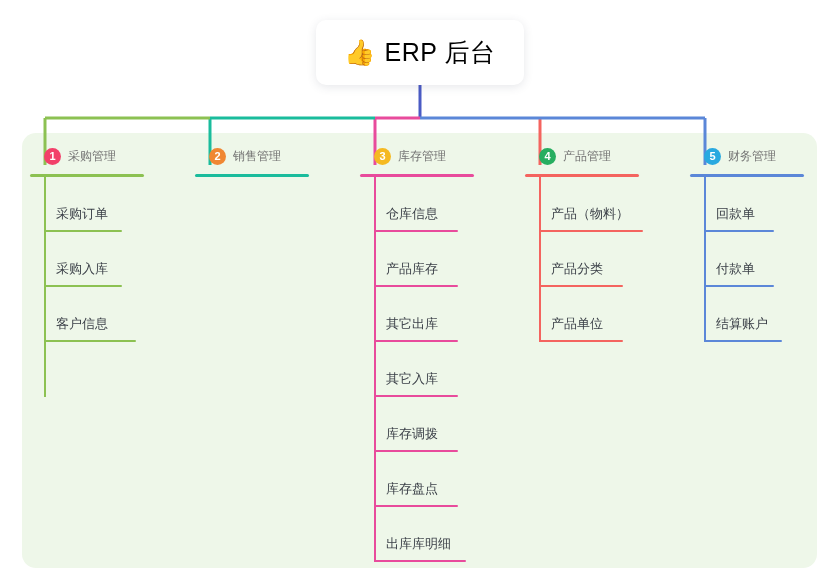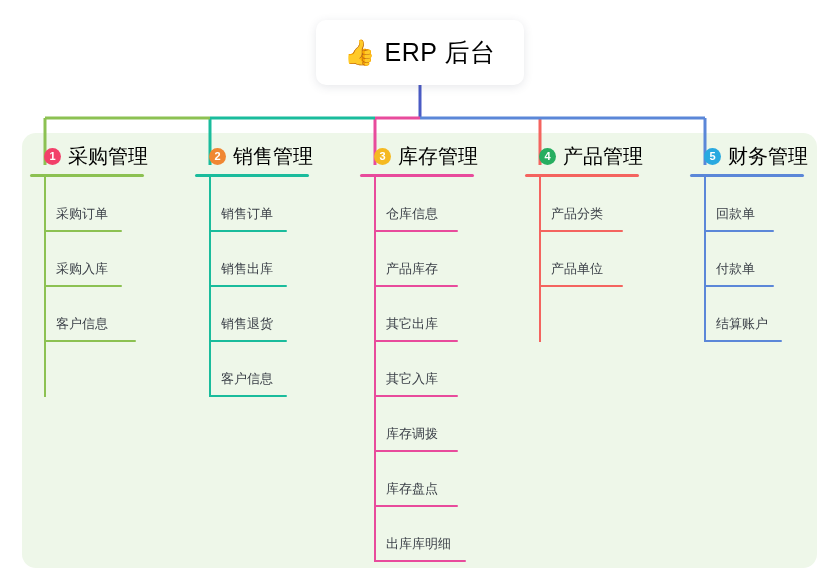--- a/index.html
+++ b/index.html
@@ -48,21 +48,21 @@
     display:flex;align-items:center;gap:7px;
     height:24px;padding-left:14px;
   }
   .badge{
     width:17px;height:17px;border-radius:50%;
     display:flex;align-items:center;justify-content:center;
     color:#ffffff;font-size:11px;font-weight:bold;line-height:1;
     flex:none;
   }
   .branch-title{
-    font-size:20px;color:#000000;white-space:nowrap;font-weight:500;
+    font-size:12px;color:#737373;white-space:nowrap;font-weight:500;
   }
   .head-rule{
     height:3px;margin-top:6px;border-radius:2px;
   }
   .leaf-list{position:relative;margin-top:0;}
   .spine{
     position:absolute;left:14px;top:0;width:2px;
   }
   .leaf{
     position:relative;
@@ -126,39 +126,20 @@
             <div class="leaf-rule" style="width: 92px; background: rgb(140, 193, 82);"></div>
           </div>
         </div>
       </div>
       <div class="branch" style="left: 195px;">
         <div class="branch-head">
           <span class="badge" style="background: rgb(240, 135, 51);">2</span>
           <span class="branch-title">销售管理</span>
         </div>
         <div class="head-rule" style="width: 114px; background: rgb(26, 188, 156);"></div>
-        <div class="leaf-list">
-          <div class="spine" style="background: rgb(26, 188, 156); height: 220px;"></div>
-          <div class="leaf">
-            <span class="leaf-label">销售订单</span>
-            <div class="leaf-rule" style="width: 78px; background: rgb(26, 188, 156);"></div>
-          </div>
-          <div class="leaf">
-            <span class="leaf-label">销售出库</span>
-            <div class="leaf-rule" style="width: 78px; background: rgb(26, 188, 156);"></div>
-          </div>
-          <div class="leaf">
-            <span class="leaf-label">销售退货</span>
-            <div class="leaf-rule" style="width: 78px; background: rgb(26, 188, 156);"></div>
-          </div>
-          <div class="leaf">
-            <span class="leaf-label">客户信息</span>
-            <div class="leaf-rule" style="width: 78px; background: rgb(26, 188, 156);"></div>
-          </div>
-        </div>
       </div>
       <div class="branch" style="left: 360px;">
         <div class="branch-head">
           <span class="badge" style="background: rgb(245, 185, 33);">3</span>
           <span class="branch-title">库存管理</span>
         </div>
         <div class="head-rule" style="width: 114px; background: rgb(232, 75, 156);"></div>
         <div class="leaf-list">
           <div class="spine" style="background: rgb(232, 75, 156); height: 385px;"></div>
           <div class="leaf">
@@ -193,20 +174,24 @@
       </div>
       <div class="branch" style="left: 525px;">
         <div class="branch-head">
           <span class="badge" style="background: rgb(39, 174, 96);">4</span>
           <span class="branch-title">产品管理</span>
         </div>
         <div class="head-rule" style="width: 114px; background: rgb(244, 100, 95);"></div>
         <div class="leaf-list">
           <div class="spine" style="background: rgb(244, 100, 95); height: 165px;"></div>
           <div class="leaf">
+            <span class="leaf-label">产品（物料）</span>
+            <div class="leaf-rule" style="width: 104px; background: rgb(244, 100, 95);"></div>
+          </div>
+          <div class="leaf">
             <span class="leaf-label">产品分类</span>
             <div class="leaf-rule" style="width: 84px; background: rgb(244, 100, 95);"></div>
           </div>
           <div class="leaf">
             <span class="leaf-label">产品单位</span>
             <div class="leaf-rule" style="width: 84px; background: rgb(244, 100, 95);"></div>
           </div>
         </div>
       </div>
       <div class="branch" style="left: 690px;">

